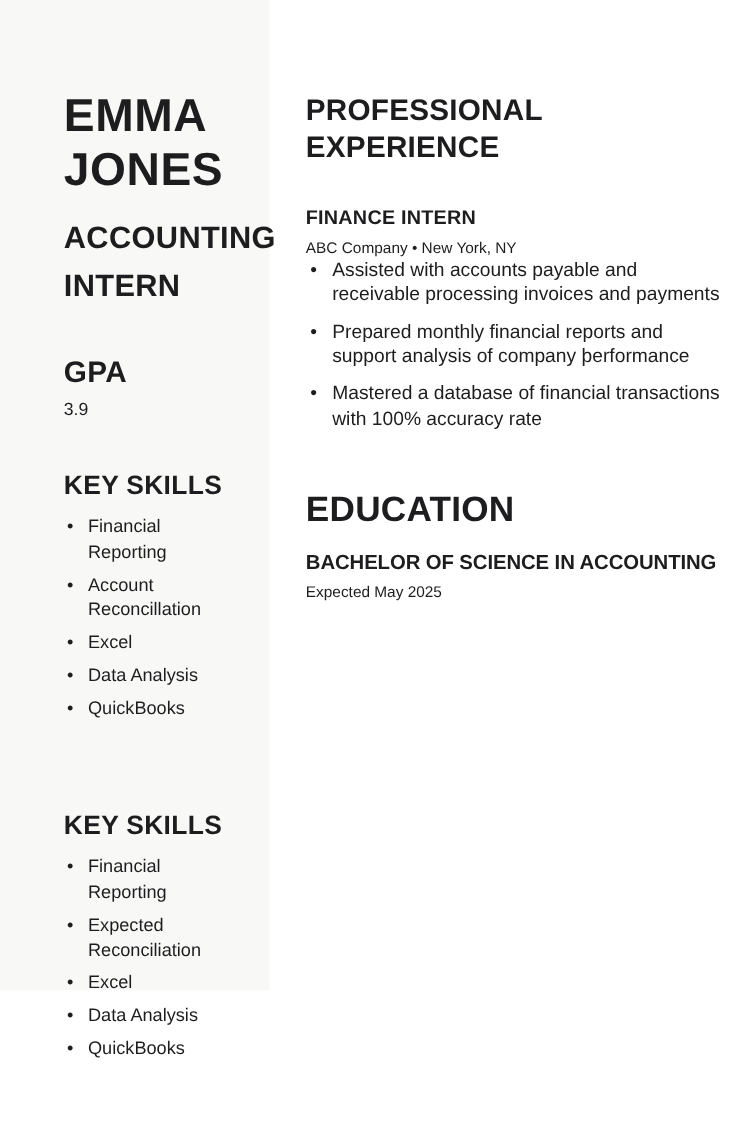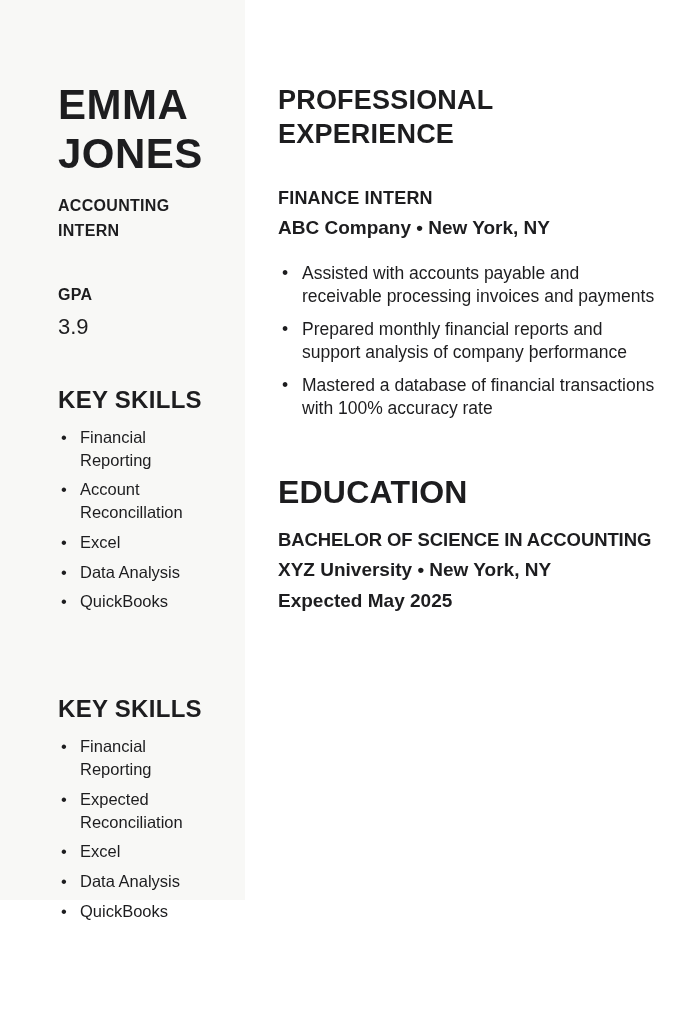--- a/index.html
+++ b/index.html
@@ -28,34 +28,34 @@
     padding: 80px 40px 0 58px;
   }
   .candidate-name {
     font-size: 42px;
     font-weight: 700;
     line-height: 1.17;
     letter-spacing: 0.5px;
   }
   .candidate-role {
     margin-top: 16px;
-    font-size: 16px;
+    font-size: 28px;
     font-weight: 700;
     line-height: 1.55;
     letter-spacing: 0.3px;
   }
   .gpa-block { margin-top: 42px; }
   .gpa-label {
-    font-size: 16px;
+    font-size: 27px;
     font-weight: 700;
     letter-spacing: 0.3px;
   }
   .gpa-value {
     margin-top: 10px;
-    font-size: 22px;
+    font-size: 16px;
     font-weight: 400;
   }
   .skills-section-1 { margin-top: 46px; }
   .skills-section-2 { margin-top: 82px; }
   .skills-heading {
     font-size: 24px;
     font-weight: 700;
     letter-spacing: 0.3px;
     white-space: nowrap;
   }
@@ -92,26 +92,25 @@
     letter-spacing: 0.2px;
   }
   .job-title {
     margin-top: 36px;
     font-size: 18px;
     font-weight: 700;
     letter-spacing: 0.2px;
   }
   .meta-line {
     margin-top: 7px;
-    font-size: 19px;
-    font-weight: 700;
+    font-size: 14px;
+    font-weight: 400;
     line-height: 1.3;
   }
   .experience-bullets {
-    margin-top: 22px;
     list-style: none;
   }
   .experience-bullets li {
     position: relative;
     padding-left: 24px;
     font-size: 17.5px;
     line-height: 1.29;
     margin-bottom: 11px;
     max-width: 381px;
   }
@@ -187,19 +186,18 @@
         <li>Prepared monthly financial reports and support analysis of company þerformance</li>
         <li>Mastered a database of financial transactions with 100% accuracy rate</li>
       </ul>
     </section>
 
     <section class="education-section">
       <h1 class="education-heading">EDUCATION</h1>
 
       <h2 class="degree-title">BACHELOR OF SCIENCE IN ACCOUNTING</h2>
 
-      <div class="meta-line">XYZ University • New York, NY</div>
 
       <div class="meta-line">Expected May 2025</div>
     </section>
 
   </main>
 </div>
 
 </body></html>

